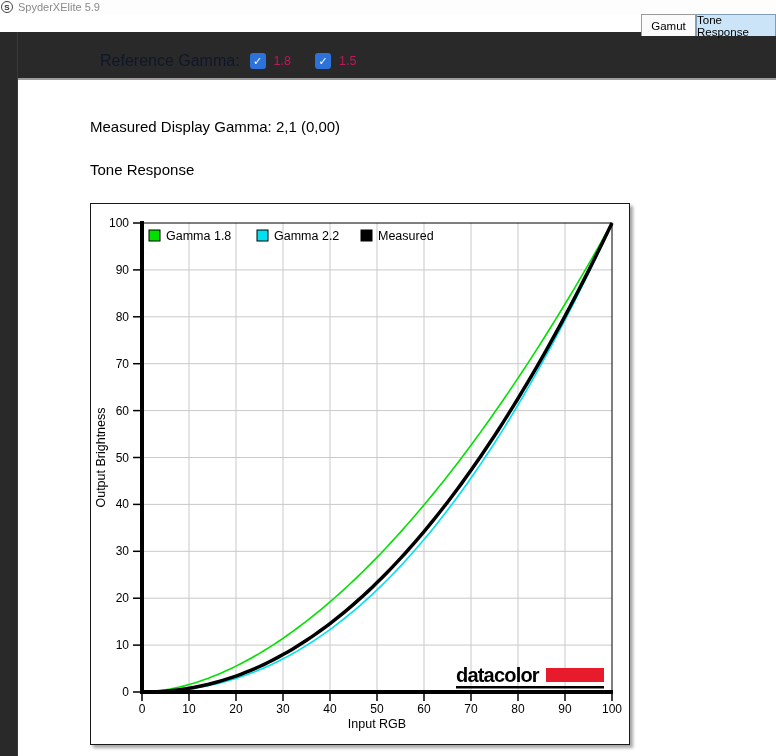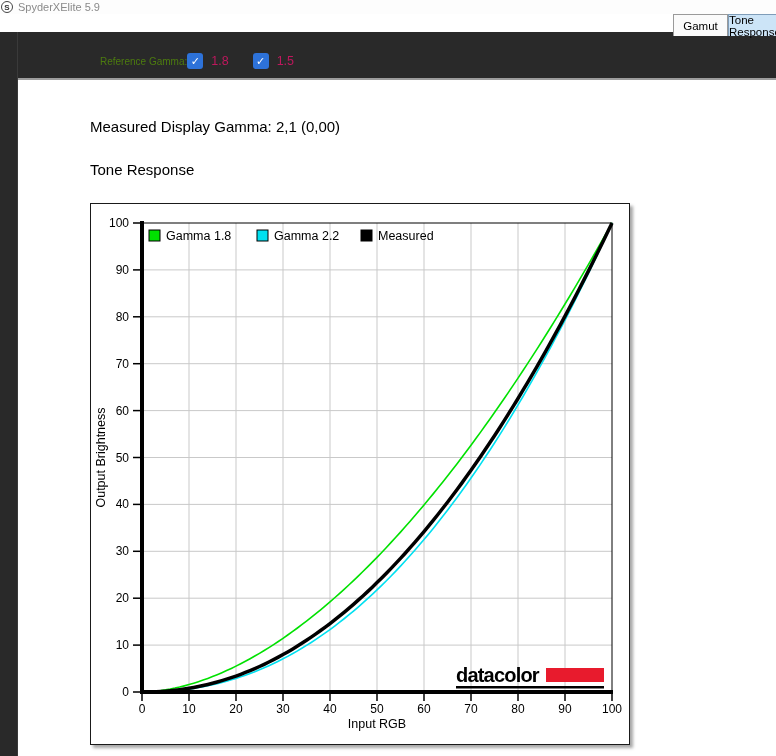--- a/index.html
+++ b/index.html
@@ -12,33 +12,33 @@
     background:#fdfdfd; display:flex; align-items:center; }
   .app-icon { width:12px; height:12px; border:1.2px solid #444; border-radius:50%;
     margin-left:1px; font-size:8px; font-weight:bold; color:#333;
     display:flex; align-items:center; justify-content:center; background:#fff; }
   .app-title { margin-left:5px; font-size:11px; color:#8a8a8a;text-align:right; }
 
   
   .tabstrip { position:absolute; left:0; top:14px; width:776px; height:18px; background:#fff; }
   .tab { position:absolute; top:14px; height:22px; z-index:5; font-size:11.5px; color:#000;
     display:flex; align-items:center; justify-content:center;
-    border:1px solid #9a9a9a; border-bottom:none; cursor:default;margin-left:32px; }
+    border:1px solid #9a9a9a; border-bottom:none; cursor:default; }
   .tab-gamut { left:641px; width:55px; background:#fbfbfb; }
   .tab-tone  { left:696px; width:80px; background:#cce4f7; border-color:#7f9db9; }
 
   
   .band { position:absolute; left:0; top:32px; width:776px; height:46px; background:#292929; }
   .band-rule { position:absolute; left:0; top:78px; width:776px; height:2px; background:#9c9c9c; }
   .left-strip { position:absolute; left:0; top:32px; width:18px; height:724px; background:#292929;
     border-right:1px solid #3a3a3a; z-index:4; }
 
   .ref-row { position:absolute; left:100px; top:51px; height:20px; display:flex;
     align-items:center; z-index:6; }
-  .ref-label { font-size:10px; color:#4d7c0f; }
+  .ref-label { font-size:16px; color:#0f172a; margin-right:10px; }
   .cbx { width:16px; height:16px; border-radius:3px; background:#2d72d9;
     color:#fff; font-size:11px; display:flex; align-items:center; justify-content:center;
     margin-right:8px; cursor:pointer; }
   .cbx-label { font-size:12.5px; color:#be185d; margin-right:24px; }
 
   
   .content { position:absolute; left:18px; top:80px; width:668px; height:676px; background:#fff; }
   .h-measured { position:absolute; left:72px; top:38px; font-size:15px; color:#000; }
   .h-section  { position:absolute; left:72px; top:81px; font-size:15px; color:#000; }
 

